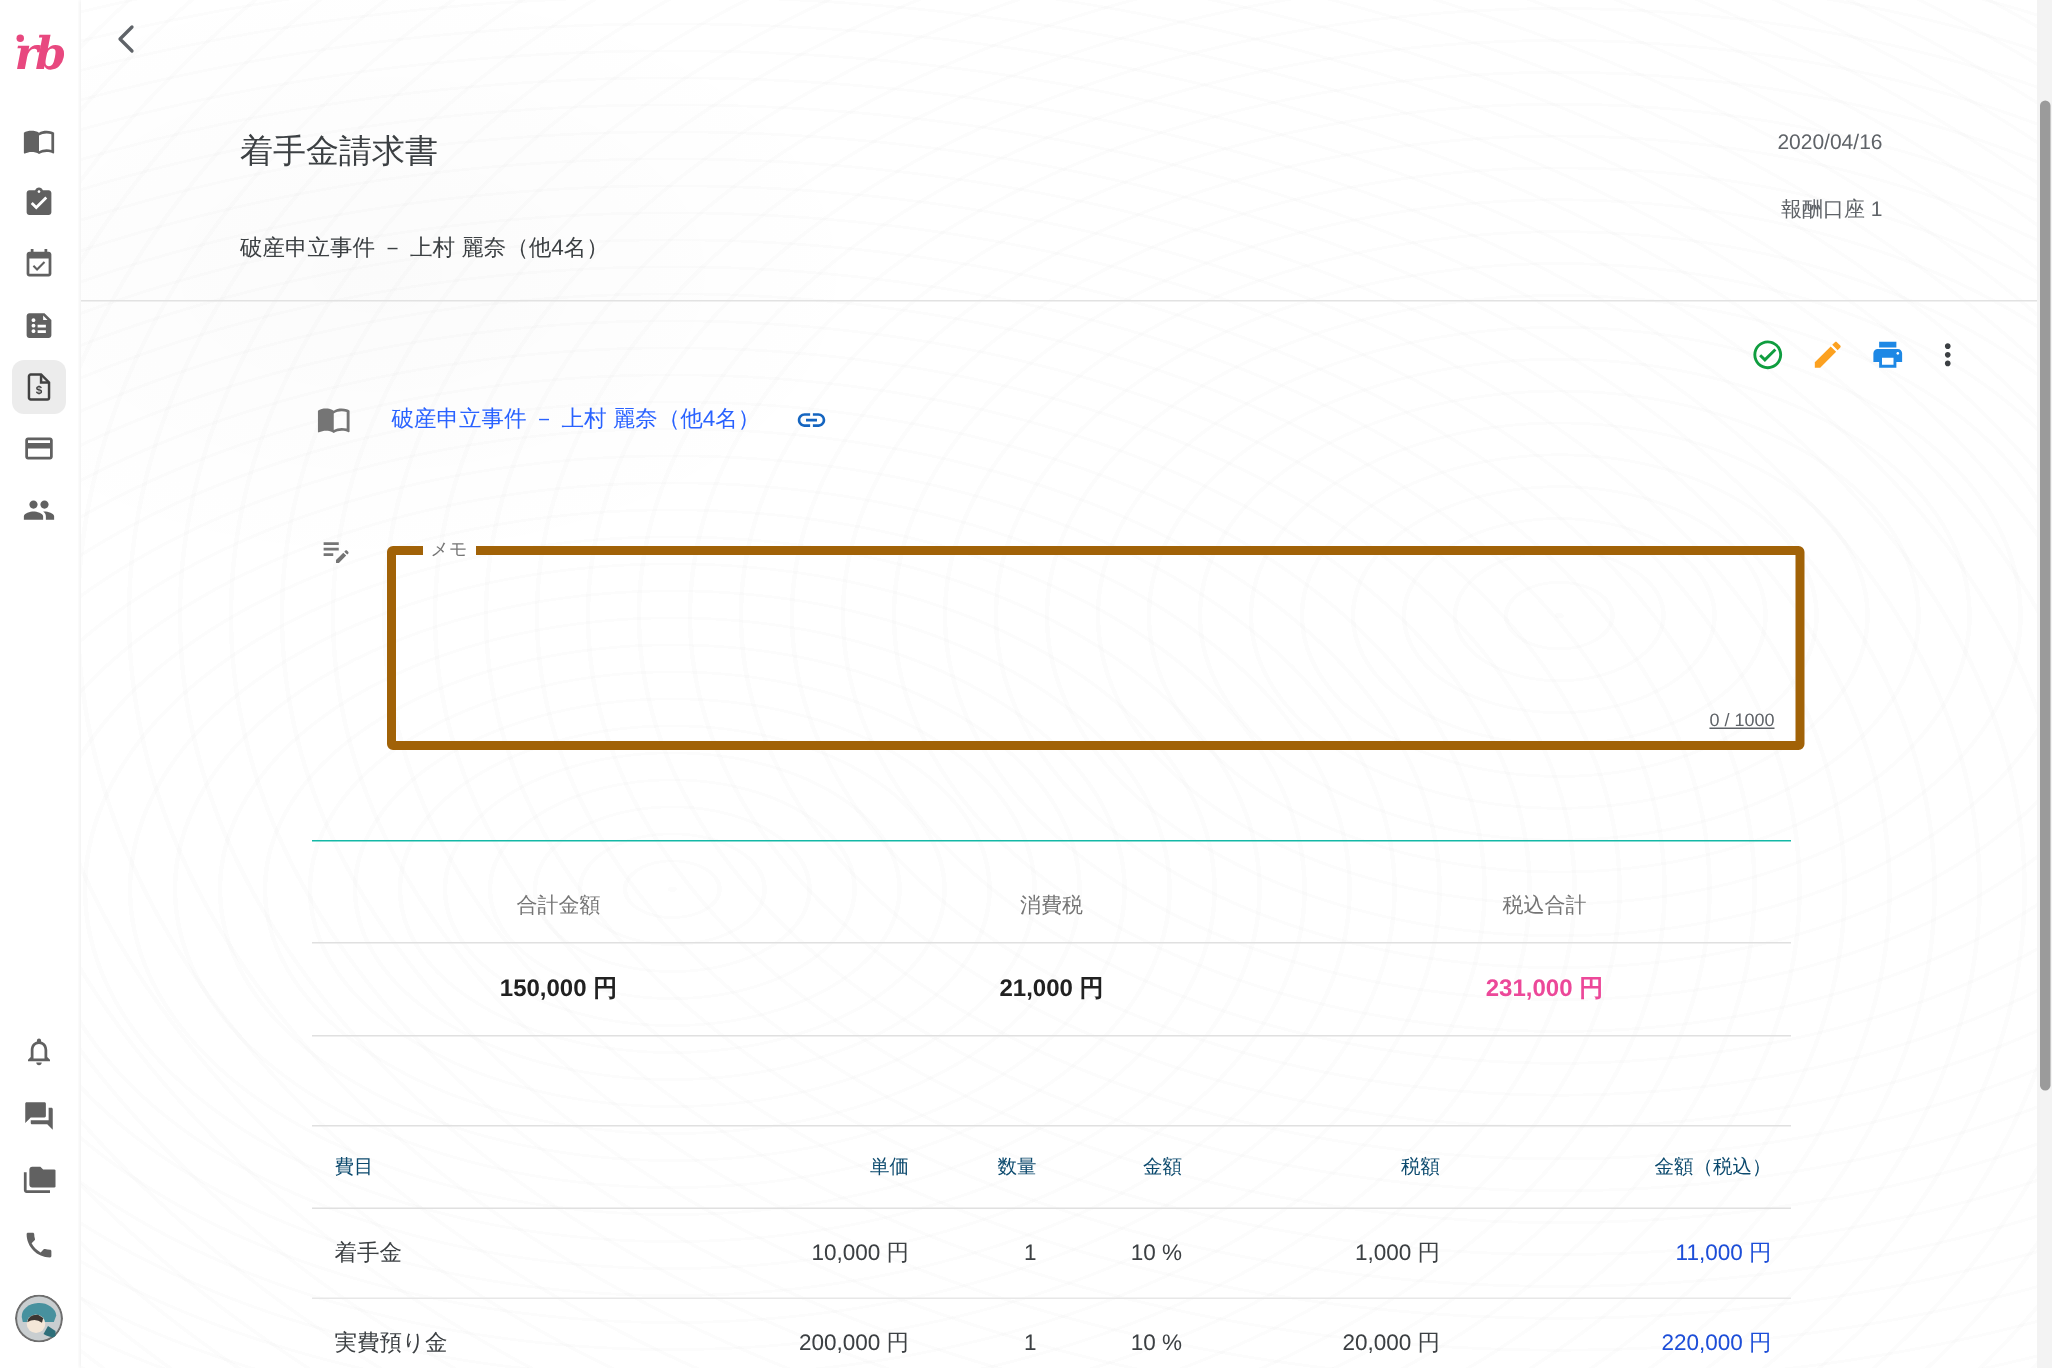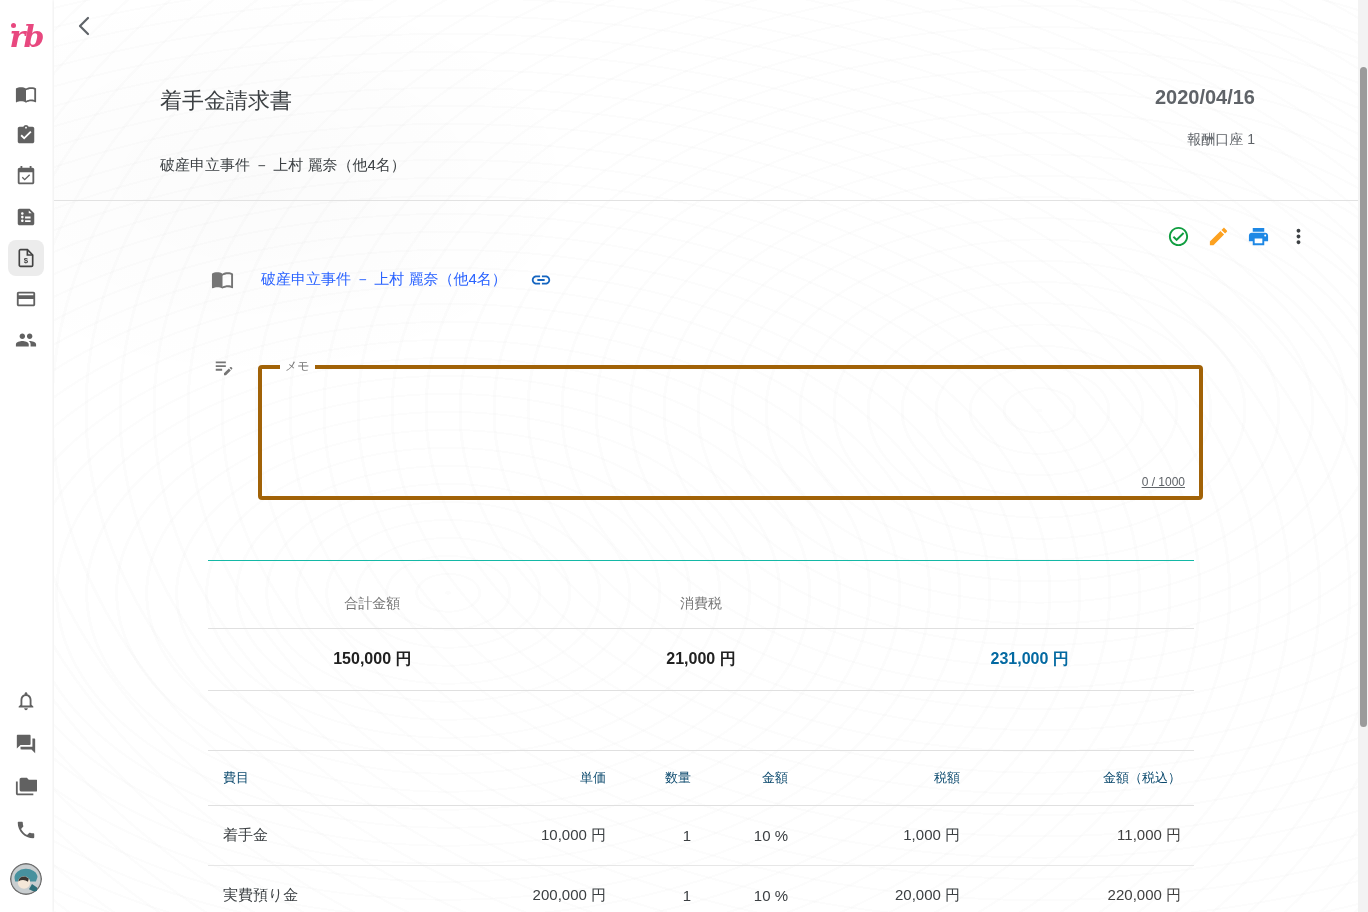--- a/index.html
+++ b/index.html
@@ -28,67 +28,67 @@
     background:
       repeating-radial-gradient(ellipse 700px 420px at 30% 65%, rgba(0,0,0,.012) 0 3px, transparent 3px 30px),
       repeating-radial-gradient(ellipse 800px 500px at 75% 45%, rgba(0,0,0,.010) 0 3px, transparent 3px 34px),
       radial-gradient(ellipse 500px 300px at 15% 20%, rgba(0,0,0,.015), transparent 70%);}
 
   .topbar{position:absolute;left:0;top:0;right:0;height:200px;border-bottom:1px solid #e2e2e2;background:transparent;}
   .back-btn{position:absolute;left:19px;top:14px;width:24px;height:24px;border:none;background:none;
     color:#5f6368;padding:0;cursor:pointer;}
   .page-title{position:absolute;left:106px;top:86px;font-size:22px;font-weight:400;color:#3c4043;margin:0;}
   .page-subtitle{position:absolute;left:106px;top:156px;font-size:15px;color:#3c4043;}
-  .top-date{position:absolute;right:113px;top:86px;font-size:20px;color:#5f6368;text-align:right;font-weight:bold;}
+  .top-date{position:absolute;right:113px;top:86px;font-size:14px;color:#5f6368;text-align:right;}
   .top-account{position:absolute;right:113px;top:131px;font-size:14px;color:#5f6368;text-align:right;}
 
   .content{position:absolute;left:0;top:200px;right:0;bottom:0;overflow:hidden;}
 
   
   .toolbar{position:absolute;top:24px;right:58px;display:flex;gap:16px;align-items:center;}
   .tool-btn{width:24px;height:24px;border:none;background:none;padding:0;cursor:pointer;
     display:flex;align-items:center;justify-content:center;}
   .tool-btn svg{width:23px;height:23px;}
   .c-green{color:#0f9d3f;} .c-amber{color:#fca120;} .c-blue{color:#1e88e5;} .c-dark{color:#3c4043;}
 
   
   .case-row{position:absolute;left:157px;top:68px;display:flex;align-items:center;gap:0;}
   .case-book{color:#757575;width:23px;height:23px;margin-right:27px;}
   .case-link{font-size:15px;color:#2962ff;text-decoration:none;cursor:pointer;}
   .case-link-icon{width:22px;height:22px;color:#1565c0;margin-left:23px;cursor:pointer;}
 
   
   .memo-icon{position:absolute;left:159px;top:156px;width:22px;height:22px;color:#757575;}
   .memo-box{position:absolute;left:204px;top:158px;width:945px;height:142px;margin:0;
-    border:4px solid #a16207;border-radius:4px;padding:2px 12px;background:transparent;box-sizing:border-box;}
+    border:6px solid #a16207;border-radius:4px;padding:2px 12px;background:transparent;box-sizing:border-box;}
   .memo-box legend{font-size:12px;color:#757575;padding:0 5px;margin-left:6px;}
   .memo-box textarea{width:100%;height:86px;border:none;outline:none;resize:none;background:transparent;
     font-family:inherit;font-size:14px;color:#3c4043;}
   .memo-counter{position:absolute;right:14px;bottom:7px;font-size:12px;color:#5f6368;text-decoration:underline;}
 
   
   .summary{position:absolute;left:154px;top:360px;width:986px;}
   .sum-head{display:grid;grid-template-columns:1fr 1fr 1fr;border-top:1px solid #14b8a6;
     height:67px;align-items:end;}
   .sum-head div{text-align:center;font-size:14px;color:#757575;padding-bottom:15px;}
   .sum-vals{display:grid;grid-template-columns:1fr 1fr 1fr;border-top:1px solid #e0e0e0;border-bottom:1px solid #e0e0e0;
     height:61px;align-items:center;}
   .sum-vals div{text-align:center;font-size:16px;font-weight:bold;color:#212121;}
-  .sum-vals .total-blue{color:#0369a1;}
+  .sum-vals .total-blue{color:#ec4899;}
 
   
   .items{position:absolute;left:154px;top:550px;width:986px;font-size:15px;color:#3c4043;}
   .t-head,.t-row{display:grid;grid-template-columns:250px 148px 85px 97px 172px 1fr;
     align-items:center;padding-right:13px;box-sizing:border-box;}
   .t-head{height:56px;border-top:1px solid #e0e0e0;border-bottom:1px solid #e0e0e0;
     font-size:13px;color:#0c4a6e;}
   .t-row{height:60px;border-bottom:1px solid #e7e7e7;}
   .t-head span:first-child,.t-row span:first-child{text-align:left;padding-left:15px;}
   .t-head span,.t-row span{text-align:right;}
-  .t-row .cell-total{color:#404040;}
+  .t-row .cell-total{color:#1d4ed8;}
 
   
   .scrollbar{position:absolute;right:0;top:0;width:10px;height:912px;background:#f3f3f3;z-index:9;}
   .scroll-thumb{position:absolute;right:1px;top:67px;width:7px;height:660px;border-radius:4px;background:#9b9b9b;cursor:grab;}
 </style>
 </head>
 <body>
 
 <div class="app">
 
@@ -227,20 +227,21 @@
       <fieldset class="memo-box">
         <legend>メモ</legend>
         <textarea style=""></textarea>
         <div class="memo-counter">0 / 1000</div>
       </fieldset>
 
       <div class="summary">
         <div class="sum-head">
           <div>合計金額</div>
           <div>消費税</div>
+          <div>税込合計</div>
         </div>
         <div class="sum-vals">
           <div>150,000 円</div>
           <div>21,000 円</div>
           <div class="total-blue">231,000 円</div>
         </div>
       </div>
 
       <div class="items">
         <div class="t-head">

